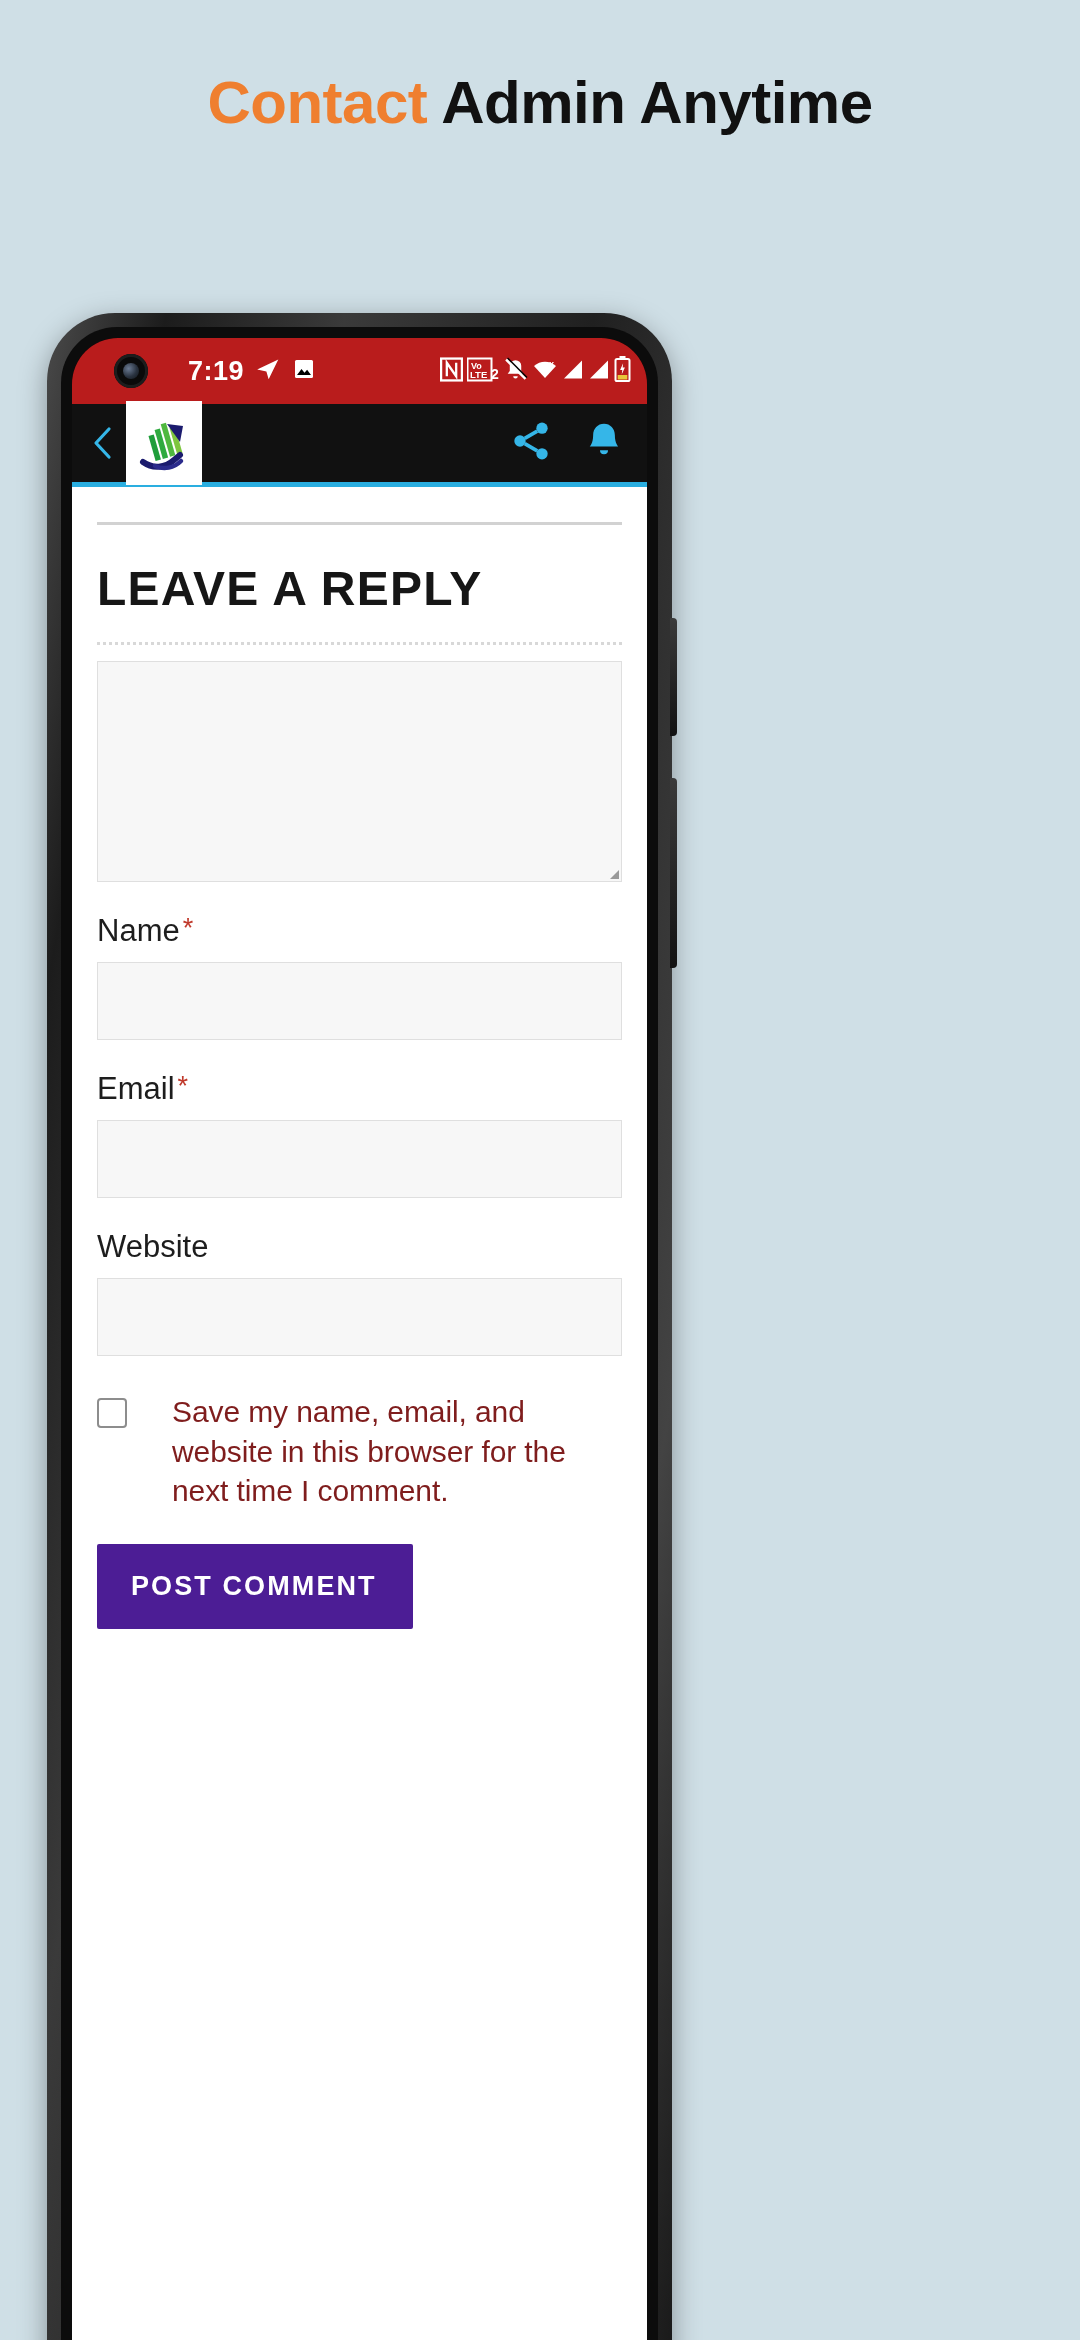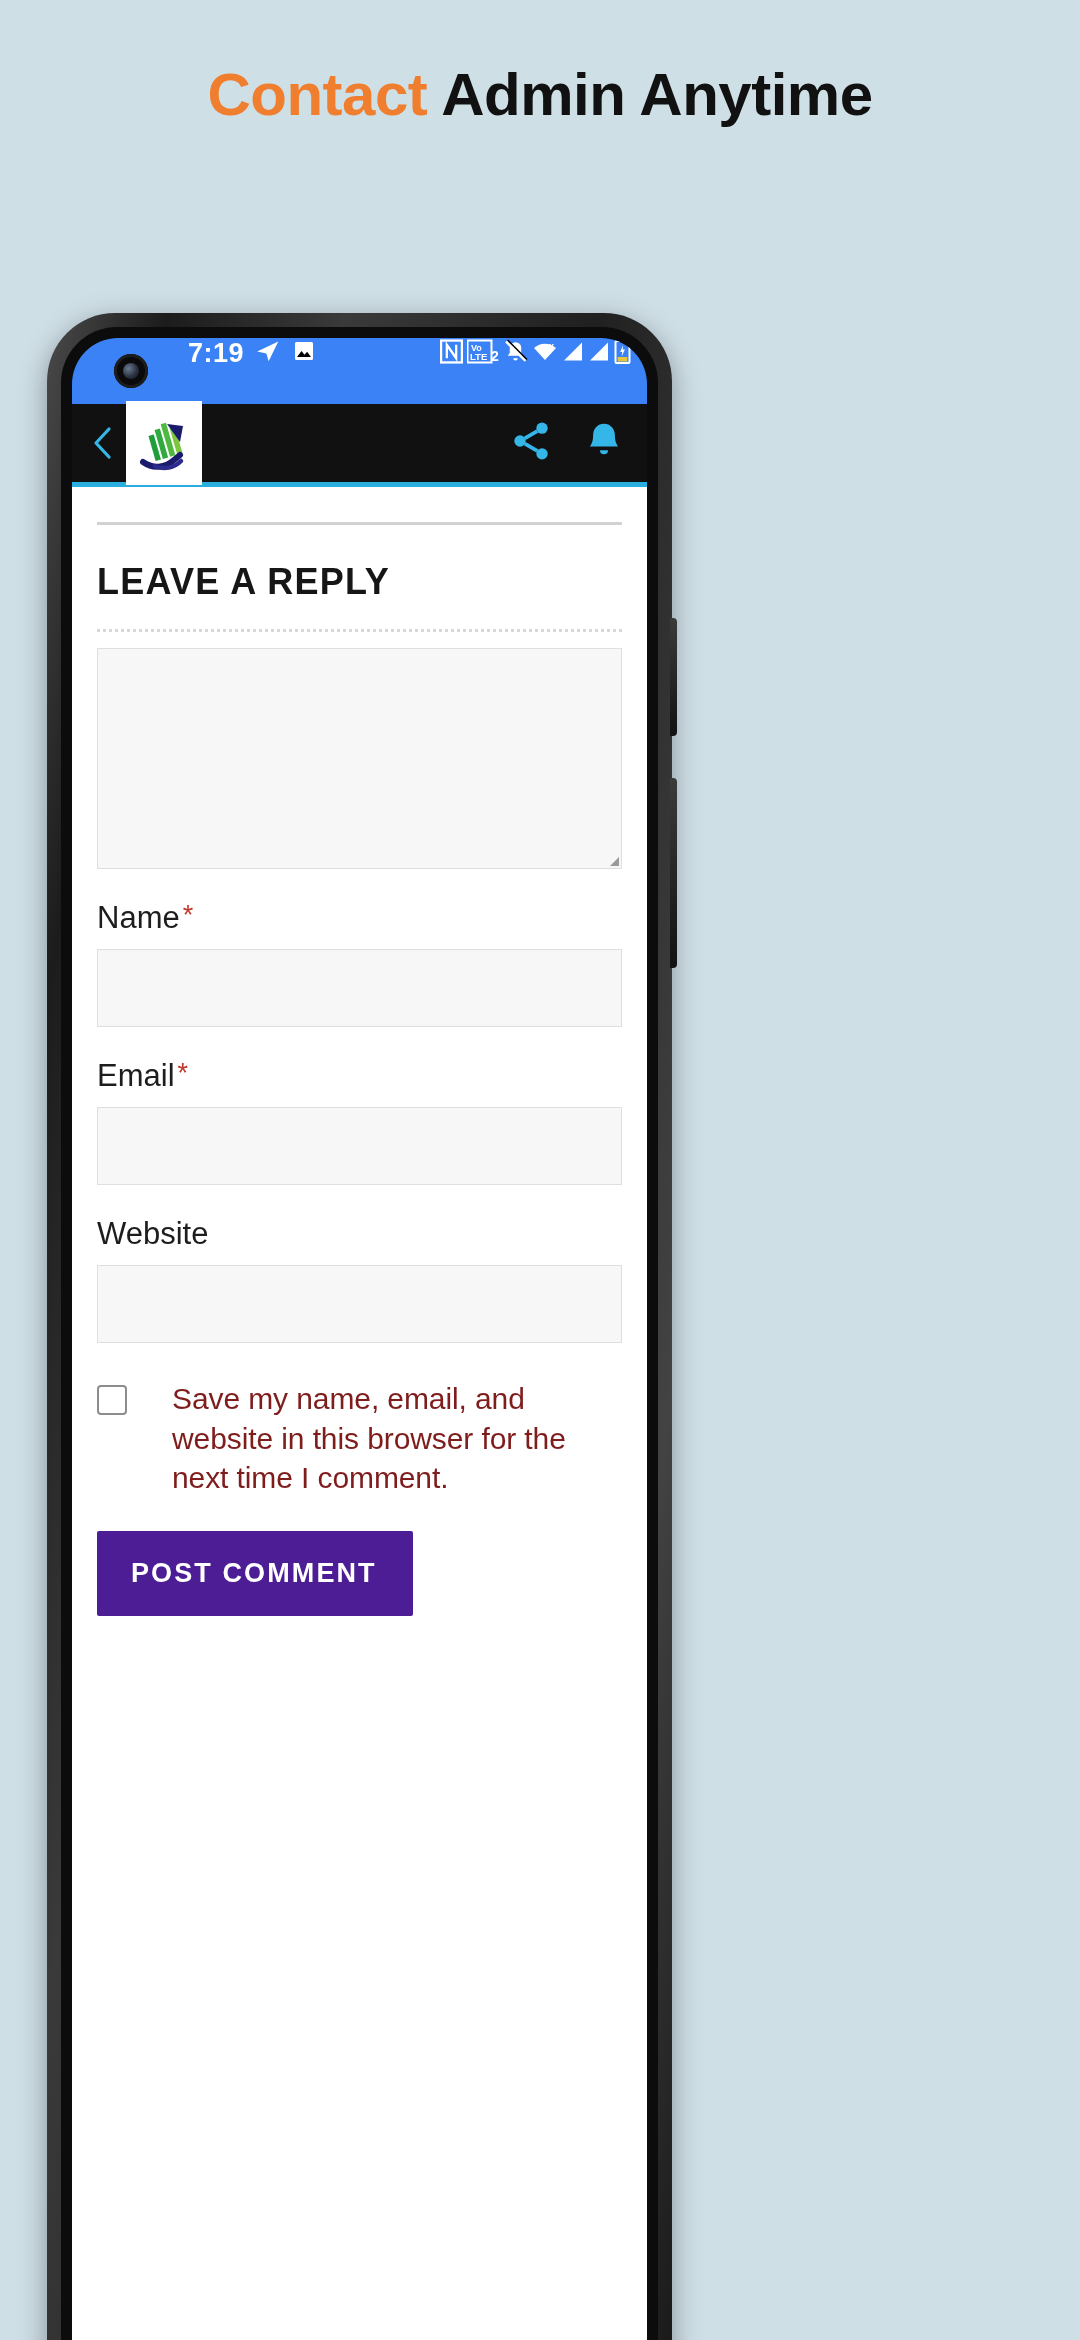--- a/index.html
+++ b/index.html
@@ -11,21 +11,21 @@
     height: 2340px;
     background: #cfdfe6;
     font-family: "Liberation Sans", sans-serif;
     overflow: hidden;
     position: relative;
   }
 
   
   .promo {
     position: absolute;
-    top: 0;
+    top: 8px;
     left: 0;
     width: 1080px;
     text-align: center;
   }
   .promo-title {
     margin: 0;
     padding-top: 62px;
     font-size: 60px;
     font-weight: bold;
     letter-spacing: -0.5px;
@@ -89,23 +89,23 @@
     border-radius: 0 4px 4px 0;
     background: linear-gradient(180deg, #3b3b3b, #121212);
   }
   .side-btn.power { top: 305px; height: 118px; }
   .side-btn.vol   { top: 465px; height: 190px; }
 
   
   .statusbar {
     position: relative;
     height: 66px;
-    background: #3b82f6;
-    display: flex;
-    align-items: flex-start;
+    background: #b91c1c;
+    display: flex;
+    align-items: center;
     padding: 0 16px 0 14px;
     box-sizing: border-box;
     color: #ffffff;
   }
   .punch-hole {
     position: absolute;
     left: 42px;
     top: 16px;
     width: 34px;
     height: 34px;
@@ -196,21 +196,21 @@
     padding: 0 25px;
   }
   .top-rule {
     height: 3px;
     background: #d2d2d2;
     margin-top: 35px;
   }
   .reply-heading {
     margin: 0;
     padding-top: 36px;
-    font-size: 36px;
+    font-size: 48px;
     font-weight: bold;
     letter-spacing: 1.2px;
     color: #161616;
     text-transform: uppercase;
   }
   .dotted-rule {
     margin-top: 26px;
     border-top: 3px dotted #d8d8d8;
     height: 0;
   }

